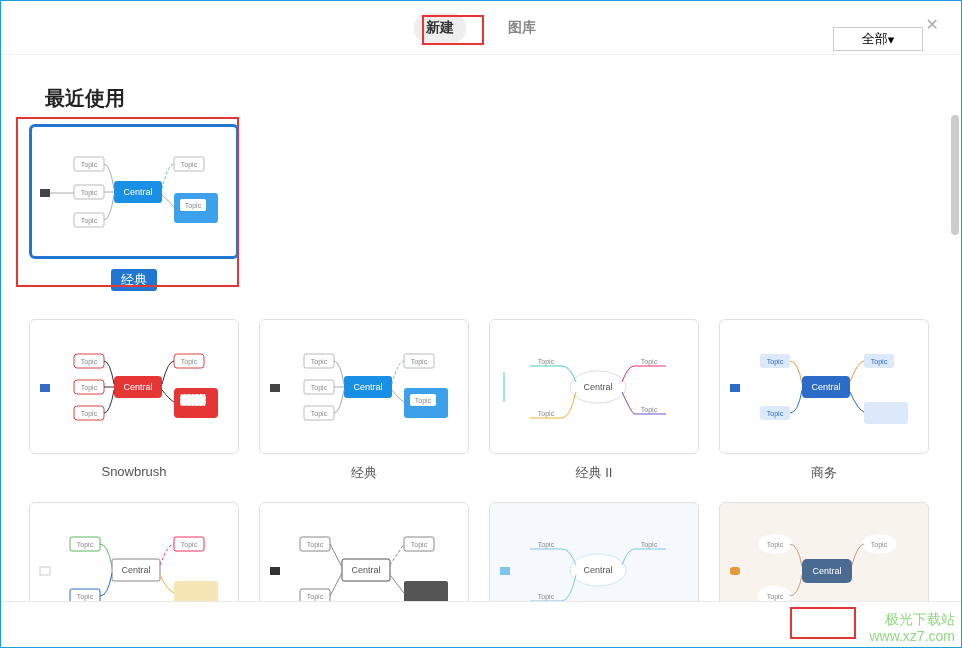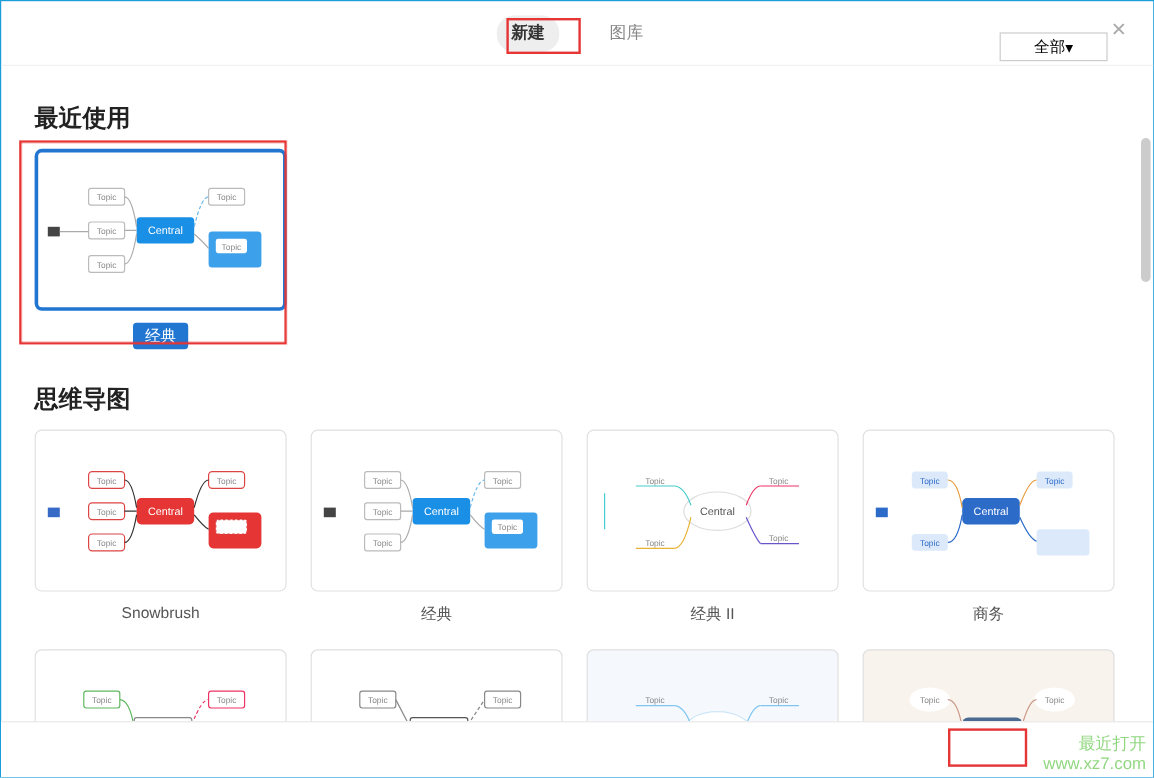--- a/index.html
+++ b/index.html
@@ -22,20 +22,21 @@
     }
     .tabs {
       display: flex;
       gap: 30px;
     }
     .tab {
       font-size: 14px;
       cursor: pointer;
       color: #888;
       padding: 6px 12px;
+      font-weight: bold;
     }
     .tab.active {
       color: #333;
       font-weight: bold;
       background: #eee;
       border-radius: 14px;
     }
     .highlight-tab {
       position: absolute;
       left: 421px;
@@ -83,20 +84,21 @@
       height: 120px;
       background: #ccc;
       border-radius: 4px;
     }
     .section-title {
       font-size: 20px;
       font-weight: bold;
       margin-bottom: 12px;
       margin-top: 10px;
       color: #222;
+      margin-left: 16px;
     }
     .template-grid {
       display: flex;
       flex-wrap: wrap;
       gap: 20px;
     }
     .template-card-wrap {
       display: flex;
       flex-direction: column;
       align-items: center;
@@ -248,21 +250,20 @@
           <path d="M128 52 Q134 27 140 27" stroke="#69b7e8" stroke-dasharray="3 2" fill="none"></path>
           <path d="M128 58 Q136 65 140 70" stroke="#aaa" fill="none"></path>
           <path d="M16 56 L40 56" stroke="#aaa" fill="none"></path>
         </svg>
       </div>
       <div class="template-label selected">经典</div>
     </div>
   </div>
 
   <div class="mindmap-section">
-    <div class="section-title">思维导图</div>
 
     <div class="grid2">
 
       <div class="template-card-wrap">
         <div class="template-card">
           <svg class="thumb-svg" viewBox="0 0 200 110">
             <rect x="6" y="52" width="10" height="8" fill="#3769c7"></rect>
             <rect x="40" y="22" width="30" height="14" rx="3" fill="#fff" stroke="#d44"></rect>
               <text x="55" y="32" font-size="7" text-anchor="middle" fill="#888">Topic</text>
             <rect x="40" y="48" width="30" height="14" rx="3" fill="#fff" stroke="#d44"></rect>
@@ -441,15 +442,15 @@
   </div>
 </div>
 
 <div class="highlight-recent"></div>
 <div class="highlight-create"></div>
 
 <div class="footer">
 </div>
 
 <div class="watermark">
-  <div>最近打开</div>
+  <div>极光下载站</div>
   <div>www.xz7.com</div>
 </div>
 
 </body></html>

